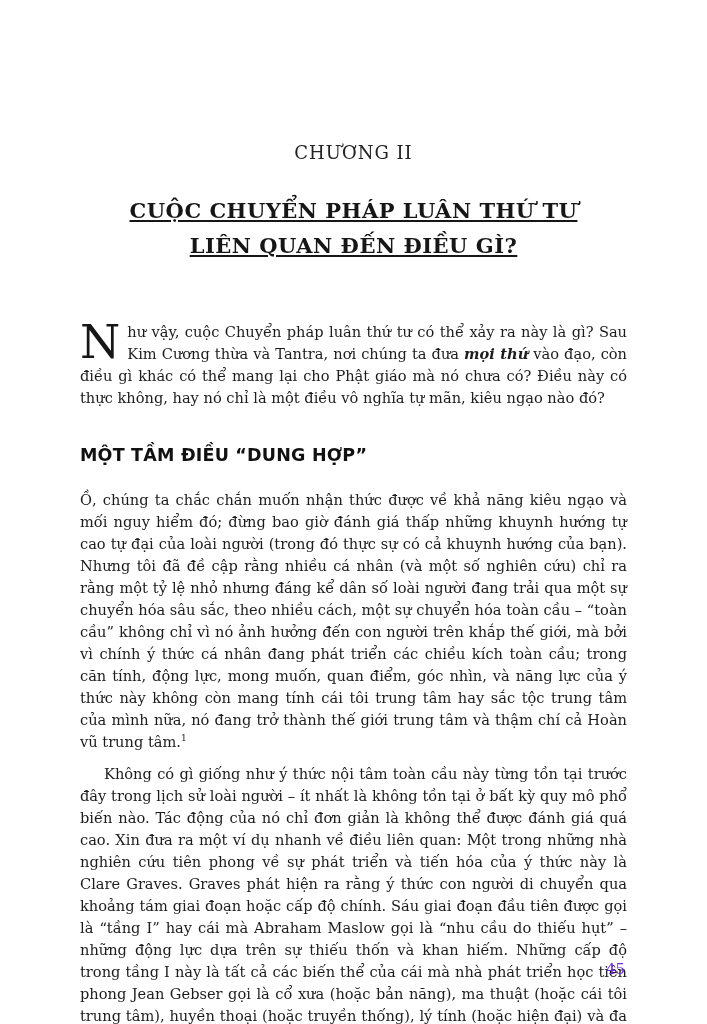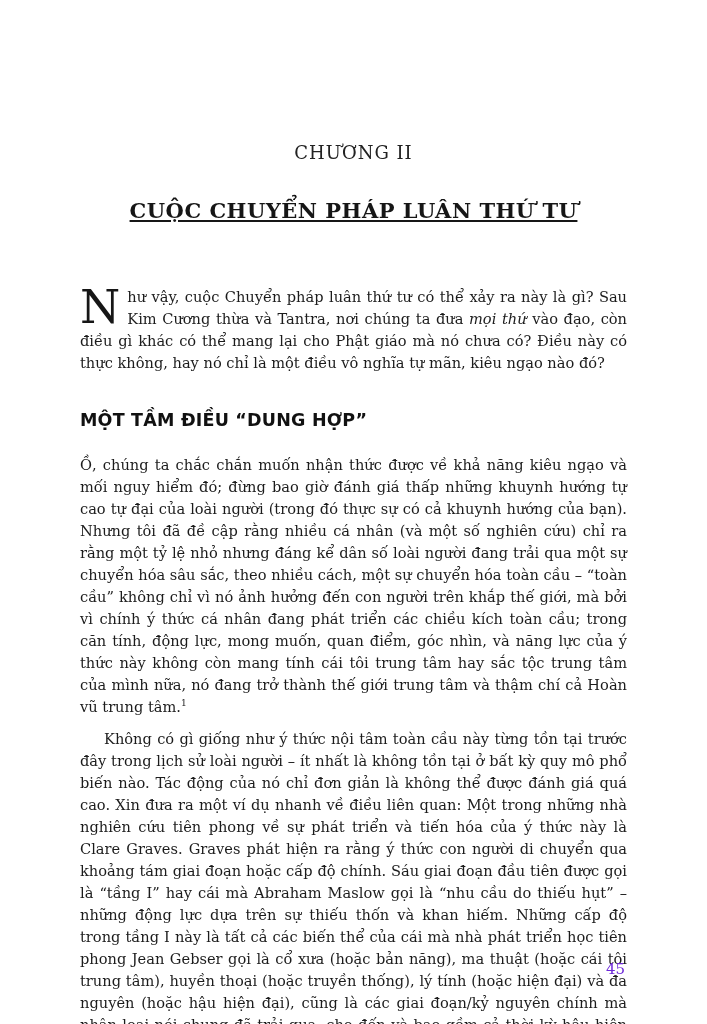--- a/index.html
+++ b/index.html
@@ -55,20 +55,21 @@
     font-size: 17.5px;
     letter-spacing: 0.2px;
     color: #111111;
     margin: 36px 0 24px 0;
   }
   .indent {
     text-indent: 24px;
   }
   .italic {
     font-style: italic;
+    font-weight: bold;
   }
   sup {
     font-size: 9px;
     line-height: 0;
   }
   .page-number {
     position: absolute;
     right: 82px;
     bottom: 46px;
     font-size: 15px;
@@ -77,20 +78,21 @@
 </style>
 </head>
 <body>
 
 <div class="page">
 
   <div class="chapter-kicker">CHƯƠNG II</div>
 
   <h1 class="chapter-title">
     <span>CUỘC CHUYỂN PHÁP LUÂN THỨ TƯ</span><br>
+    <span>LIÊN QUAN ĐẾN ĐIỀU GÌ?</span>
   </h1>
 
   <p class="body-text">
     <span class="dropcap">N</span><span><span>hư vậy, cuộc Chuyển pháp luân thứ tư có thể xảy ra này là gì? Sau Kim Cương thừa và Tantra, nơi chúng ta đưa </span><span class="italic">mọi thứ</span><span> vào đạo, còn điều gì khác có thể mang lại cho Phật giáo mà nó chưa có? Điều này có thực không, hay nó chỉ là một điều vô nghĩa tự mãn, kiêu ngạo nào đó?</span></span>
   </p>
 
   <h2 class="section-heading">MỘT TẦM ĐIỀU “DUNG HỢP”</h2>
 
   <p class="body-text"><span>Ồ, chúng ta chắc chắn muốn nhận thức được về khả năng kiêu ngạo và mối nguy hiểm đó; đừng bao giờ đánh giá thấp những khuynh hướng tự cao tự đại của loài người (trong đó thực sự có cả khuynh hướng của bạn). Nhưng tôi đã đề cập rằng nhiều cá nhân (và một số nghiên cứu) chỉ ra rằng một tỷ lệ nhỏ nhưng đáng kể dân số loài người đang trải qua một sự chuyển hóa sâu sắc, theo nhiều cách, một sự chuyển hóa toàn cầu – “toàn cầu” không chỉ vì nó ảnh hưởng đến con người trên khắp thế giới, mà bởi vì chính ý thức cá nhân đang phát triển các chiều kích toàn cầu; trong căn tính, động lực, mong muốn, quan điểm, góc nhìn, và năng lực của ý thức này không còn mang tính cái tôi trung tâm hay sắc tộc trung tâm của mình nữa, nó đang trở thành thế giới trung tâm và thậm chí cả Hoàn vũ trung tâm.</span><sup>1</sup></p>
 

